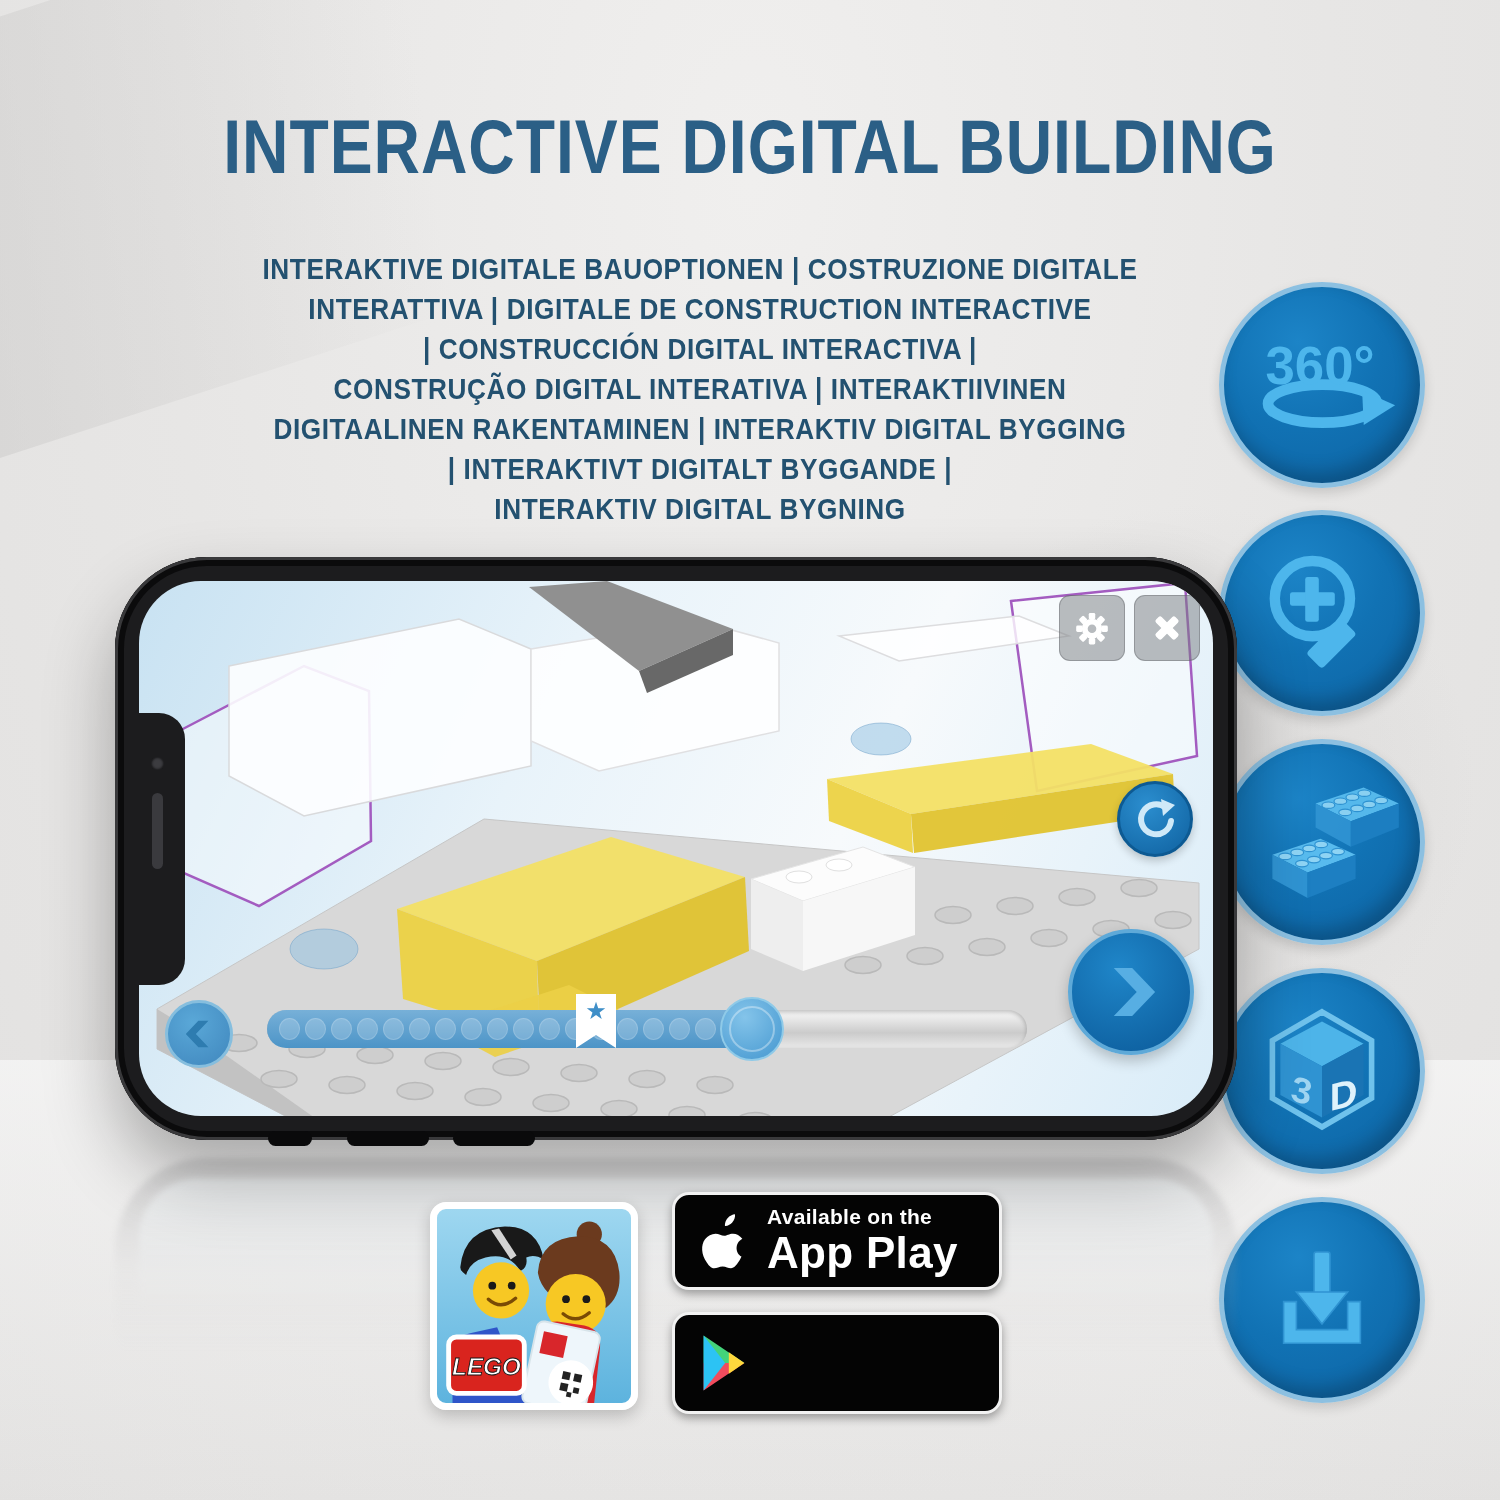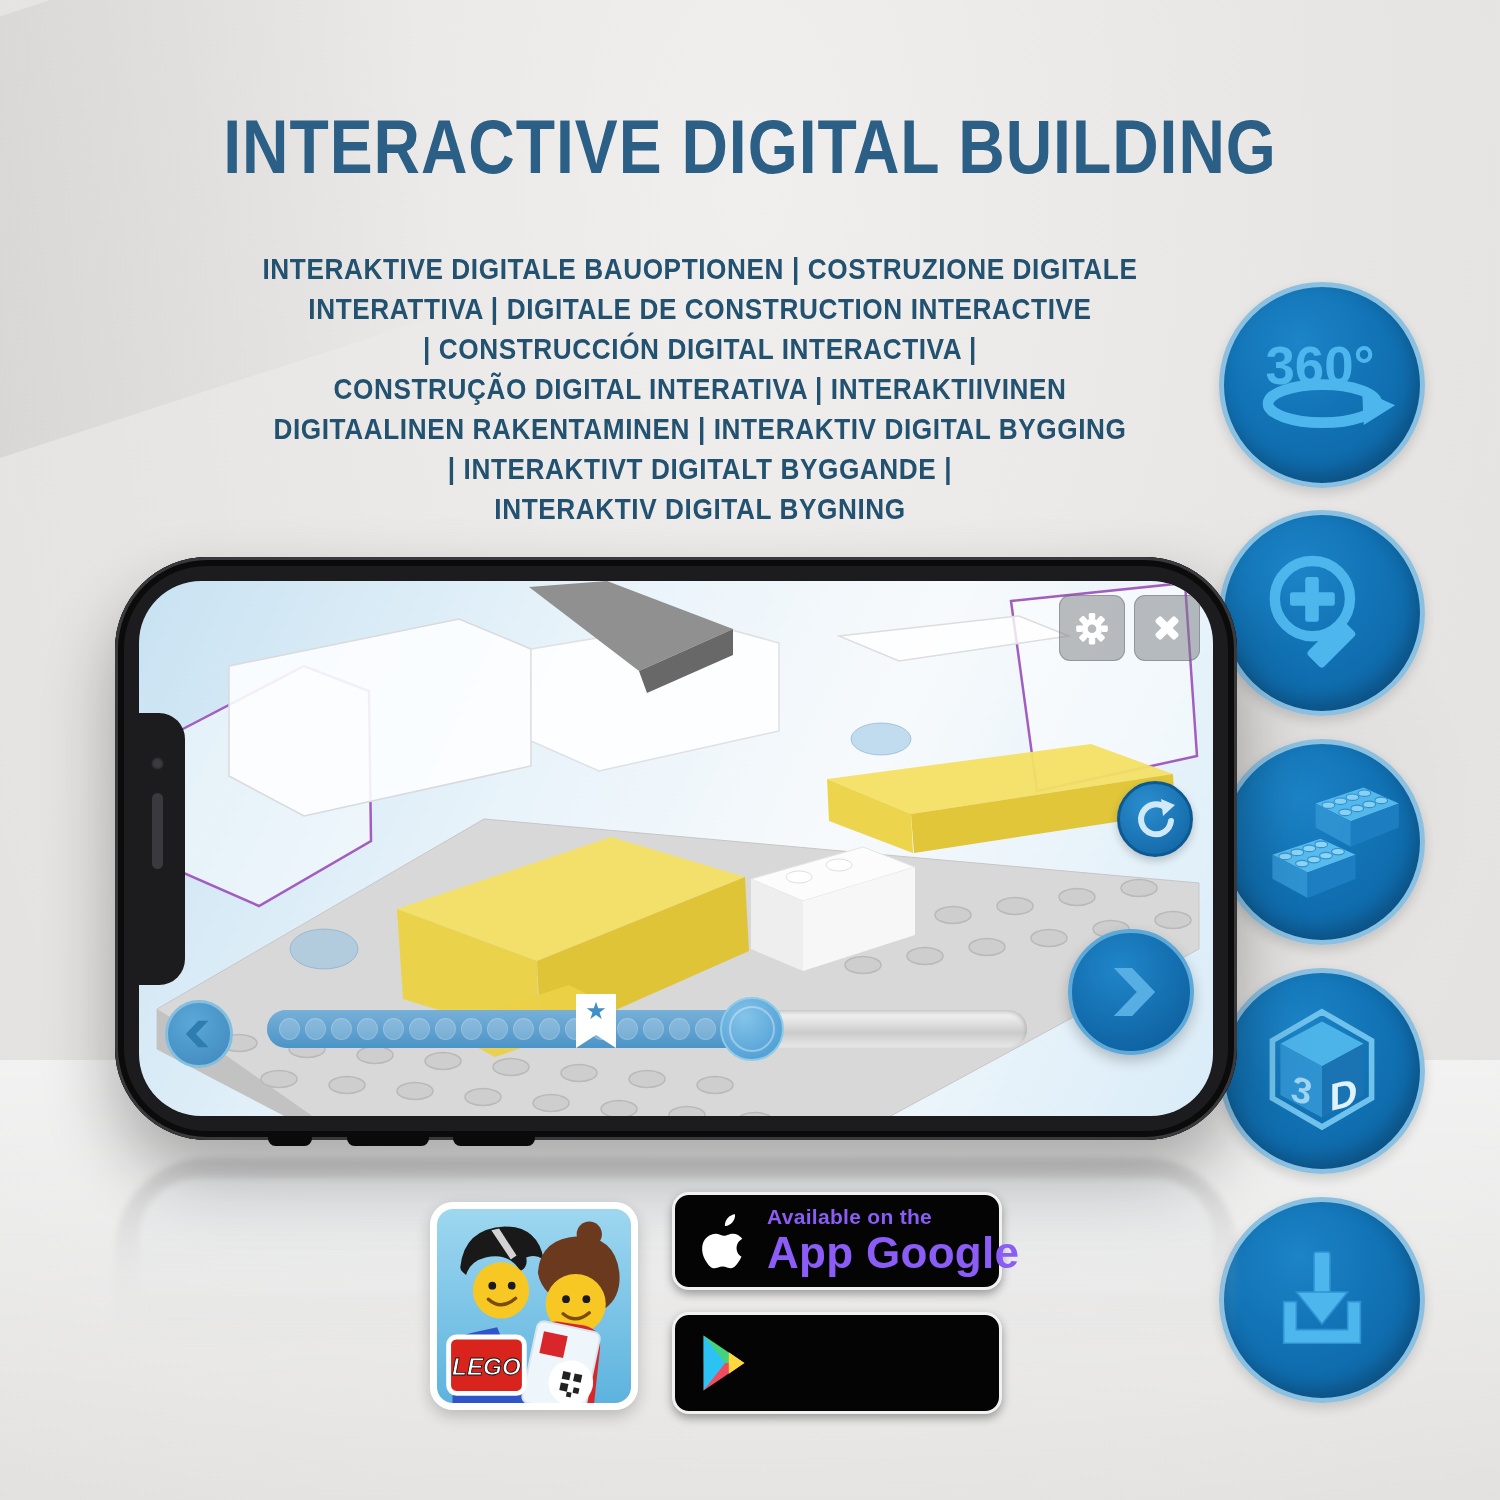--- a/index.html
+++ b/index.html
@@ -78,26 +78,26 @@
   .handle:after{content:"";position:absolute;left:7px;top:7px;right:7px;bottom:7px;border-radius:50%;
           border:2px solid rgba(255,255,255,.35);}
 
   .reflection{position:absolute;left:115px;top:1158px;width:1122px;height:250px;border-radius:92px;
       background:linear-gradient(180deg, rgba(150,150,152,.6), rgba(200,200,202,.2) 45%, rgba(230,230,230,0) 78%);
       filter:blur(3px);opacity:.5;z-index:1;}
   .reflection .rscreen{position:absolute;left:24px;top:20px;width:1074px;height:160px;border-radius:60px;
       background:linear-gradient(180deg, rgba(243,249,252,.85), rgba(243,249,252,0) 80%);}
 
   
-  .lego-app{position:absolute;left:430px;top:1202px;width:208px;height:208px;border-radius:23px;
+  .lego-app{position:absolute;left:430px;top:1202px;width:208px;height:208px;border-radius:16px;
             border:7px solid #fff;box-sizing:border-box;overflow:hidden;z-index:6;
             box-shadow:0 6px 16px rgba(0,0,0,.2);background:linear-gradient(180deg,#9ed7f0,#5db3de);}
   .store-badge{position:absolute;left:672px;width:330px;background:#040404;border-radius:17px;
             border:3px solid #f2f2f2;box-sizing:border-box;display:flex;align-items:center;z-index:6;
-            box-shadow:0 4px 10px rgba(0,0,0,.35);color:#8b5cf6;}
+            box-shadow:0 4px 10px rgba(0,0,0,.35);color:#ffffff;}
   .store-badge.appstore{top:1192px;height:98px;}
   .store-badge.gplay{top:1312px;height:102px;}
   .badge-logo{margin-left:22px;flex:0 0 auto;display:flex;align-items:center;}
   .badge-text{margin-left:18px;display:flex;flex-direction:column;justify-content:center;}
   .badge-small{font-size:21px;font-weight:700;line-height:24px;letter-spacing:.3px;}
   .badge-small.caps{font-size:19px;letter-spacing:2.5px;font-weight:600;}
   .badge-big{font-size:44px;font-weight:600;line-height:48px;letter-spacing:.3px;white-space:nowrap;}
 </style>
 </head>
 <body>
@@ -394,21 +394,21 @@
   <span class="badge-logo">
     <svg width="52" height="62" viewBox="0 0 40 50">
       <g fill="#ffffff" transform="translate(4,1)">
         <path d="M23.6 8.9c1.4-1.7 2.4-4 2.1-6.4-2 .1-4.5 1.4-6 3.1-1.3 1.5-2.5 4-2.1 6.3 2.2.2 4.5-1.3 6-3z"></path>
         <path d="M30.9 36.4c-.8 1.9-1.2 2.7-2.3 4.4-1.5 2.3-3.6 5.2-6.2 5.2-2.3 0-3.9-1.5-6.7-1.5-2.8 0-4.6 1.5-6.8 1.5-2.6 0-4.6-2.6-6.1-4.9C-1.5 35.2-2 27.2 1.5 22.6c2.1-2.8 5.4-4.5 8.4-4.5 2.9 0 4.7 1.6 7.1 1.6 2.3 0 3.7-1.6 7.1-1.6 2.7 0 5.5 1.5 7.5 4-6.6 3.6-5.5 12.1-.7 14.3z"></path>
       </g>
     </svg>
   </span>
   <span class="badge-text">
     <span class="badge-small">Available on the</span>
-    <span class="badge-big">App Google</span>
+    <span class="badge-big">App Play</span>
   </span>
 </div>
 
 <div class="store-badge gplay">
   <span class="badge-logo">
     <svg width="54" height="60" viewBox="0 0 80 100">
       <polygon points="6,4 74,50 6,50" fill="#44d37a"></polygon>
       <polygon points="6,96 74,50 6,50" fill="#f14b5d"></polygon>
       <polygon points="48,32 74,50 48,68" fill="#ffd83d"></polygon>
       <polygon points="6,4 6,96 42,50" fill="#2cc3f4"></polygon>

